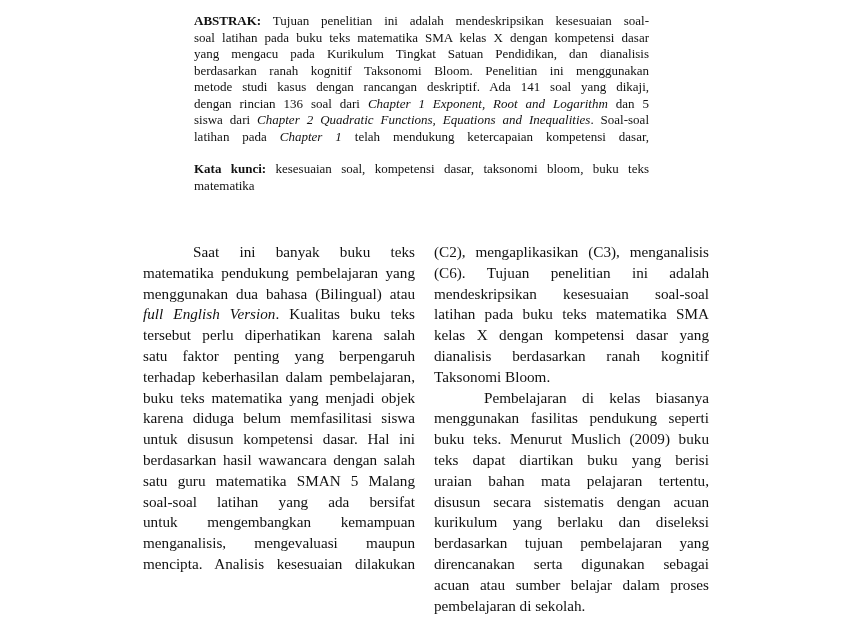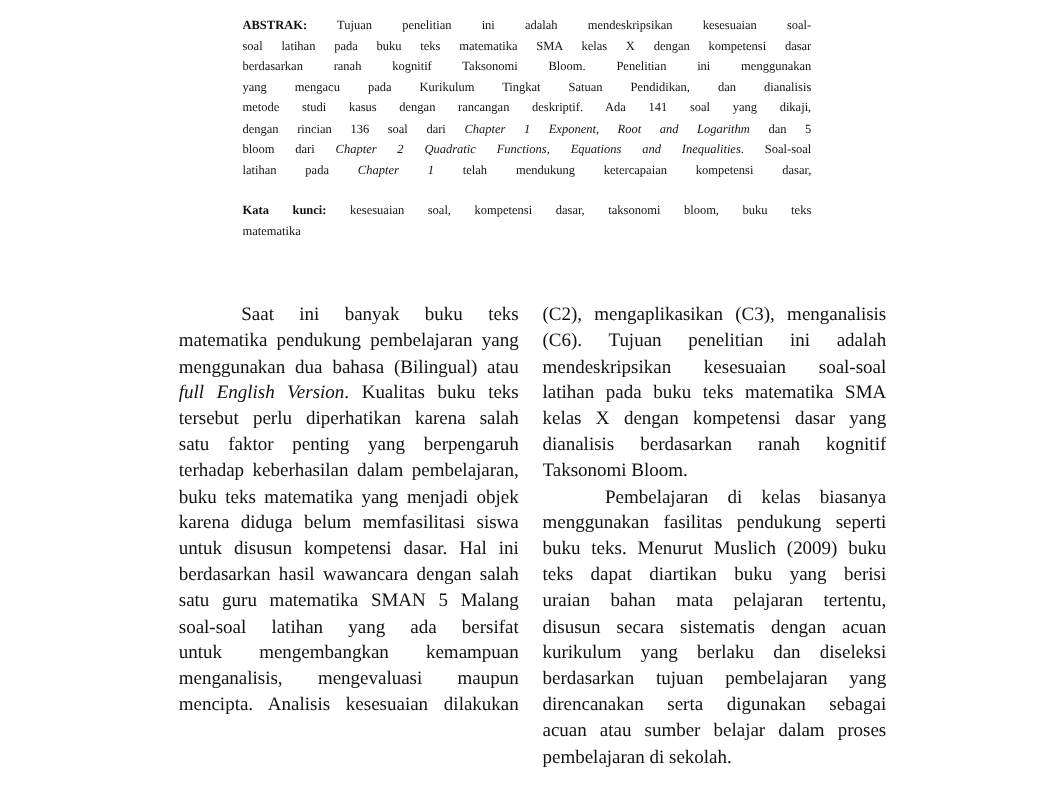--- a/index.html
+++ b/index.html
@@ -1,40 +1,40 @@
 <!DOCTYPE html>
 <html><head>
 <meta charset="utf-8">
 <style>
   html, body { margin: 0; padding: 0; background: #ffffff; }
   body { width: 850px; height: 630px; overflow: hidden; position: relative;
          font-family: "Liberation Serif", serif; color: #111111; }
   .abstract { position: absolute; left: 194px; top: 13px; width: 455px;
-              font-size: 10px; line-height: 16.5px; }
+              font-size: 13px; line-height: 16.5px; }
   .col { position: absolute; top: 242px; font-size: 15.2px; line-height: 20.8px; }
   .col-left { left: 143px; width: 272px; }
   .col-right { left: 434px; width: 275px; }
   .line { display: block; text-align: justify; text-align-last: justify; overflow: hidden; white-space: normal; }
   .line.last { text-align-last: left; }
   .line.indent { text-indent: 50px; }
   .b { font-weight: bold; }
   .i { font-style: italic; }
   .gap { height: 16px; }
 </style>
 </head>
 <body>
 
 <div class="abstract">
   <span class="line"><span class="b">ABSTRAK:</span> <span>Tujuan penelitian ini adalah mendeskripsikan kesesuaian soal-</span></span>
   <span class="line">soal latihan pada buku teks matematika SMA kelas X dengan kompetensi dasar</span>
+  <span class="line">yang mengacu pada Kurikulum Tingkat Satuan Pendidikan, dan dianalisis</span>
   <span class="line">berdasarkan ranah kognitif Taksonomi Bloom. Penelitian ini menggunakan</span>
-  <span class="line">yang mengacu pada Kurikulum Tingkat Satuan Pendidikan, dan dianalisis</span>
   <span class="line">metode studi kasus dengan rancangan deskriptif. Ada 141 soal yang dikaji,</span>
   <span class="line"><span>dengan rincian 136 soal dari</span> <span class="i">Chapter 1 Exponent, Root and Logarithm</span> <span>dan 5</span></span>
-  <span class="line"><span>bloom dari</span> <span class="i">Chapter 2 Quadratic Functions, Equations and Inequalities</span><span>. Soal-soal</span></span>
+  <span class="line"><span>siswa dari</span> <span class="i">Chapter 2 Quadratic Functions, Equations and Inequalities</span><span>. Soal-soal</span></span>
   <span class="line"><span>latihan pada</span> <span class="i">Chapter 1</span> <span>telah mendukung ketercapaian kompetensi dasar,</span></span>
   <div class="gap"></div>
   <span class="line"><span class="b">Kata kunci:</span> <span>kesesuaian soal, kompetensi dasar, taksonomi bloom, buku teks</span></span>
   <span class="line last">matematika</span>
 </div>
 
 <div class="col col-left">
   <span class="line indent">Saat ini banyak buku teks</span>
   <span class="line">matematika pendukung pembelajaran yang</span>
   <span class="line">menggunakan dua bahasa (Bilingual) atau</span>

